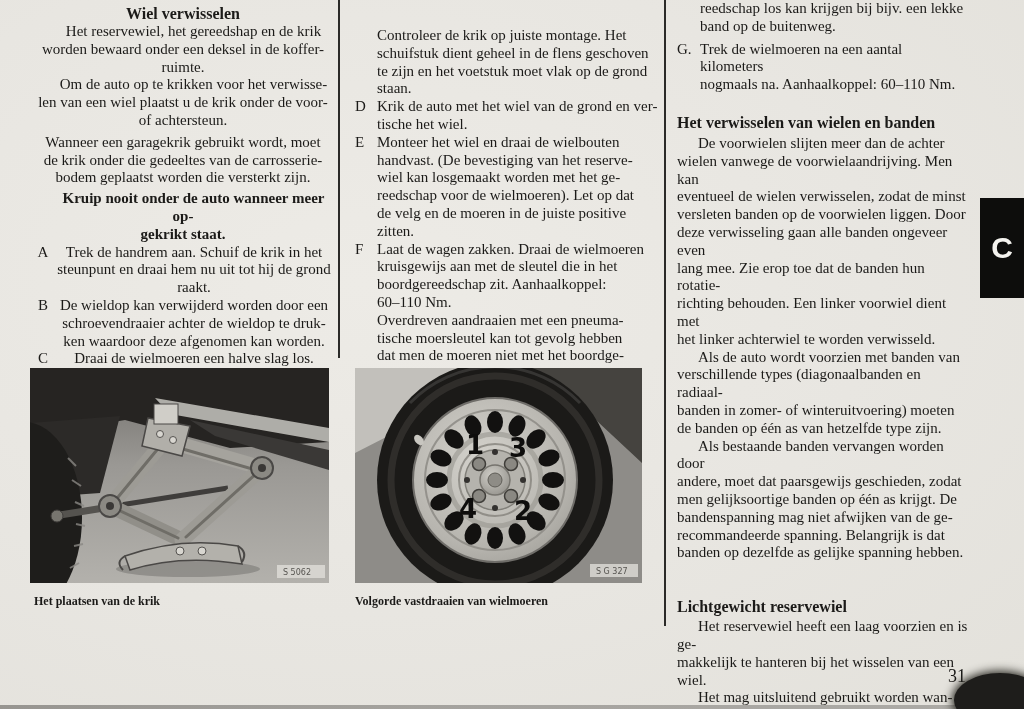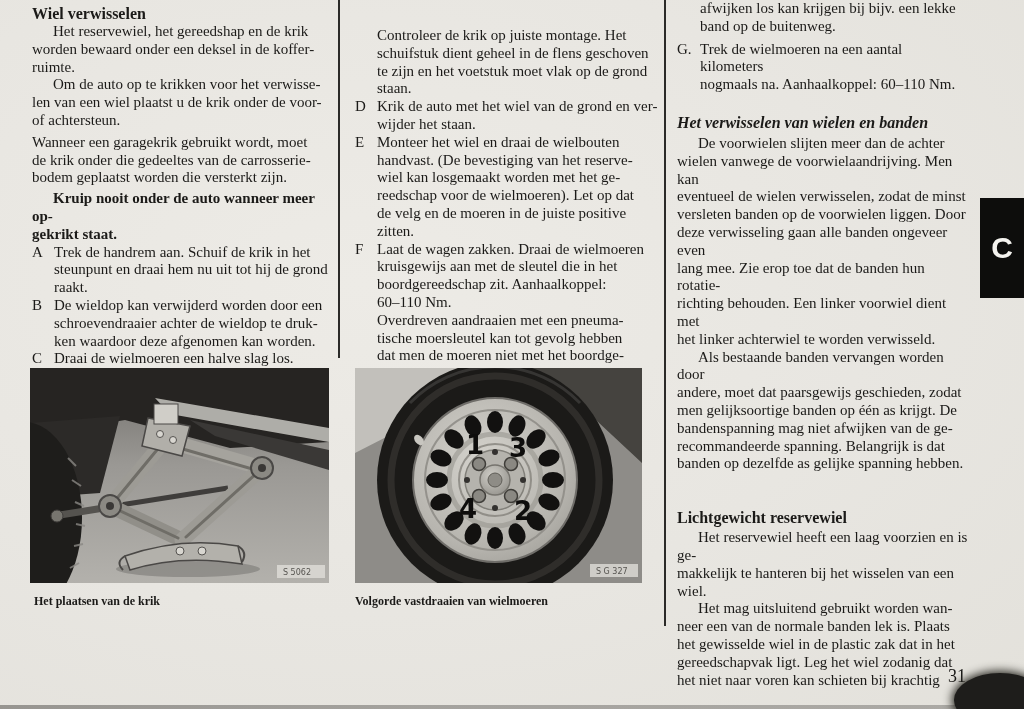--- a/index.html
+++ b/index.html
@@ -40,21 +40,21 @@
   .corner-blob{
     position:absolute;right:-22px;bottom:-18px;width:92px;height:54px;
     background:#1e1d1b;border-radius:50%;box-shadow:0 0 10px 2px #26251f;
   }
 </style>
 </head>
 <body>
 
 <div class="page">
 
-  <div class="col" style="left:32px;top:4px;width:302px;">
+  <div class="col" style="left:32px;top:4px;width:302px;text-align:center;">
     <h2 class="head">Wiel verwisselen</h2>
     <p class="lines indent">Het reservewiel, het gereedshap en de krik
 worden bewaard onder een deksel in de koffer-
 ruimte.</p>
     <p class="lines indent">Om de auto op te krikken voor het verwisse-
 len van een wiel plaatst u de krik onder de voor-
 of achtersteun.</p>
     <p class="lines" style="margin-top:4px;">Wanneer een garagekrik gebruikt wordt, moet
 de krik onder die gedeeltes van de carrosserie-
 bodem geplaatst worden die versterkt zijn.</p>
@@ -81,21 +81,21 @@
   <div class="divider" style="left:338px;top:0;height:358px;"></div>
 
   <div class="col" style="left:355px;top:0;width:303px;margin-top:27px;">
     <p class="lines cont">Controleer de krik op juiste montage. Het
 schuifstuk dient geheel in de flens geschoven
 te zijn en het voetstuk moet vlak op de grond
 staan.</p>
     <div class="item">
       <span class="letter">D</span>
       <span class="body lines">Krik de auto met het wiel van de grond en ver-
-wijder het staan.</span>
+tische het wiel.</span>
     </div>
     <div class="item">
       <span class="letter">E</span>
       <span class="body lines">Monteer het wiel en draai de wielbouten
 handvast. (De bevestiging van het reserve-
 wiel kan losgemaakt worden met het ge-
 reedschap voor de wielmoeren). Let op dat
 de velg en de moeren in de juiste positive
 zitten.</span>
     </div>
@@ -107,36 +107,40 @@
 60–110 Nm.
 Overdreven aandraaien met een pneuma-
 tische moersleutel kan tot gevolg hebben
 dat men de moeren niet met het boordge-</span>
     </div>
   </div>
 
   <div class="divider" style="left:664px;top:0;height:626px;"></div>
 
   <div class="col" style="left:677px;top:0;width:292px;">
-    <p class="lines" style="margin-left:23px;">afwijken los kan krijgen bij bijv. een lekke
+    <p class="lines" style="margin-left:23px;">reedschap los kan krijgen bij bijv. een lekke
 band op de buitenweg.</p>
     <div class="item" style="margin-top:5px;">
       <span class="letter" style="width:23px;">G.</span>
       <span class="body lines">Trek de wielmoeren na een aantal kilometers
 nogmaals na. Aanhaalkoppel: 60–110 Nm.</span>
     </div>
-    <h2 class="head" style="margin-top:19px;font-style:italic;">Het verwisselen van wielen en banden</h2>
+    <h2 class="head" style="margin-top:19px;">Het verwisselen van wielen en banden</h2>
     <p class="lines indent" style="margin-top:3px;">De voorwielen slijten meer dan de achter
 wielen vanwege de voorwielaandrijving. Men kan
 eventueel de wielen verwisselen, zodat de minst
 versleten banden op de voorwielen liggen. Door
 deze verwisseling gaan alle banden ongeveer even
 lang mee. Zie erop toe dat de banden hun rotatie-
 richting behouden. Een linker voorwiel dient met
 het linker achterwiel te worden verwisseld.</p>
+    <p class="lines indent">Als de auto wordt voorzien met banden van
+verschillende types (diagonaalbanden en radiaal-
+banden in zomer- of winteruitvoering) moeten
+de banden op één as van hetzelfde type zijn.</p>
     <p class="lines indent">Als bestaande banden vervangen worden door
 andere, moet dat paarsgewijs geschieden, zodat
 men gelijksoortige banden op één as krijgt. De
 bandenspanning mag niet afwijken van de ge-
 recommandeerde spanning. Belangrijk is dat
 banden op dezelfde as gelijke spanning hebben.</p>
     <h2 class="head" style="margin-top:35px;">Lichtgewicht reservewiel</h2>
     <p class="lines indent" style="margin-top:2px;">Het reservewiel heeft een laag voorzien en is ge-
 makkelijk te hanteren bij het wisselen van een
 wiel.</p>

